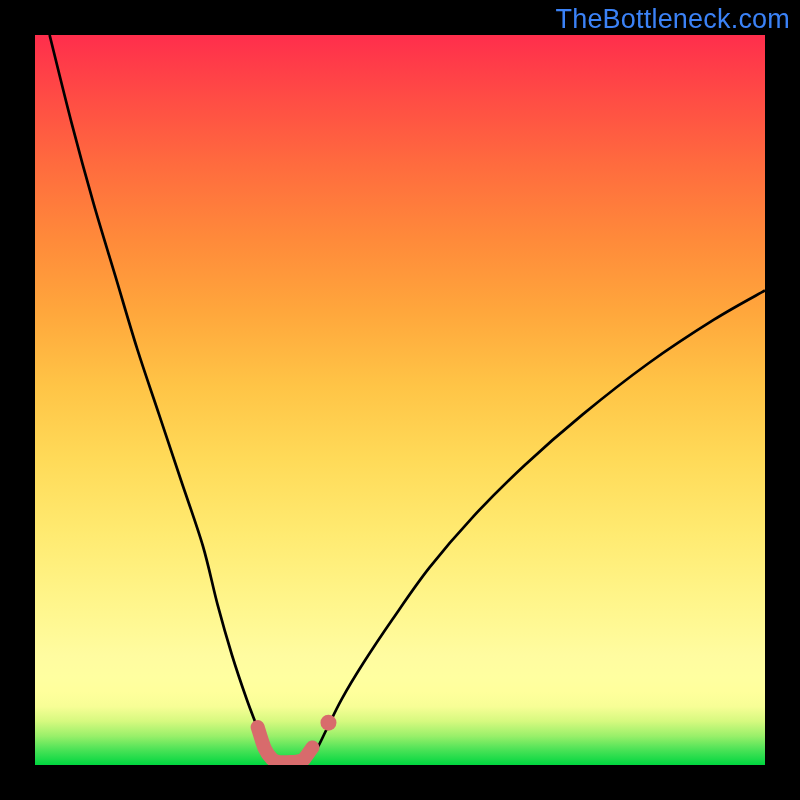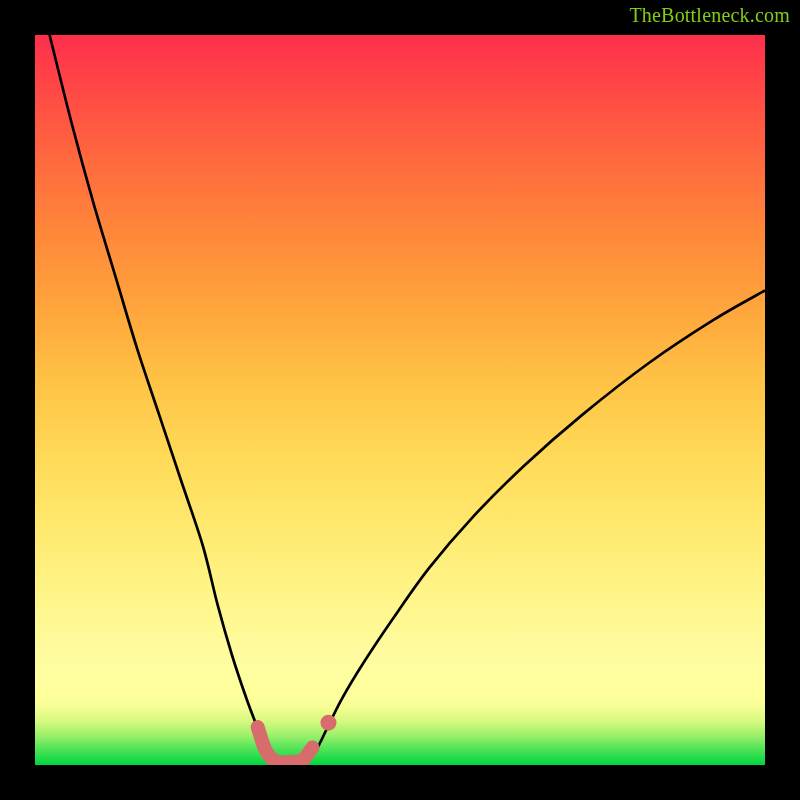--- a/index.html
+++ b/index.html
@@ -14,26 +14,25 @@
   .frame {
     position: absolute;
     left: 0; top: 0;
     width: 800px; height: 800px;
     background: #000;
   }
   .watermark {
     position: absolute;
     top: 4px;
     right: 10px;
-    color: #84cc16;
-    font-size: 20px;
+    color: #3b82f6;
+    font-size: 27px;
     font-weight: 500;
     letter-spacing: 0.2px;
     z-index: 20;
-    font-family: Liberation Serif, serif;
   }
   .plot {
     position: absolute;
     left: 35px;
     top: 35px;
     width: 730px;
     height: 730px;
     overflow: hidden;
   }
   

